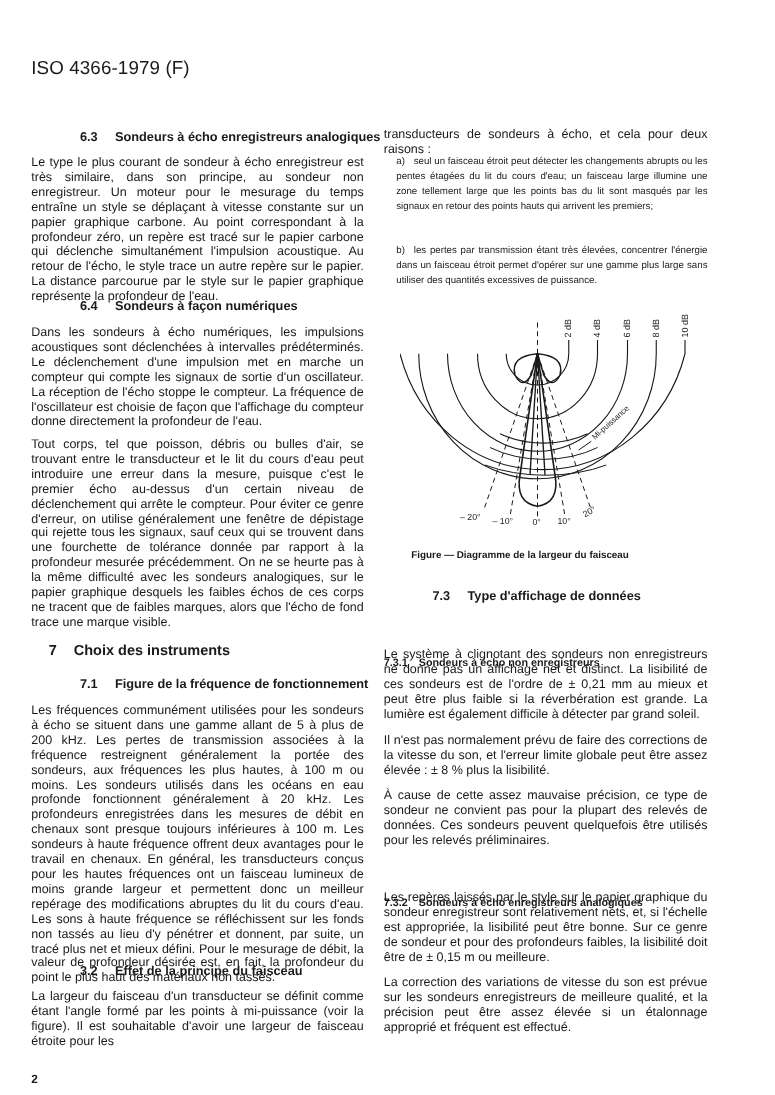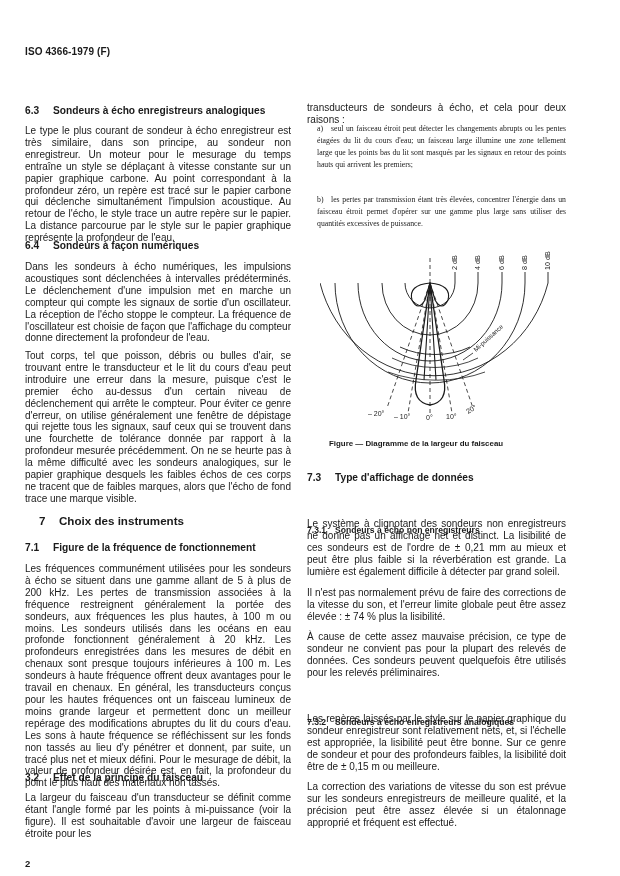--- a/index.html
+++ b/index.html
@@ -2,37 +2,37 @@
 <html><head>
   <meta charset="utf-8">
   <style>
     html, body { margin: 0; padding: 0; background: #ffffff; }
     body {
       width: 620px; height: 876px; position: relative; overflow: hidden;
       font-family: "Liberation Sans", sans-serif; color: #1a1a1a;
     }
     .header {
       position: absolute; left: 25px; top: 46px;
-      font-size: 10px; font-weight: bold; letter-spacing: 0.1px;
+      font-size: 15px; font-weight: normal; letter-spacing: 0.1px;
     }
     .col { position: absolute; top: 0; }
     .col-left { left: 25px; width: 266px; }
     .col-right { left: 307px; width: 259px; }
     .h2 { position: absolute; font-weight: bold; font-size: 10.2px; white-space: nowrap; }
     .h1 { position: absolute; font-weight: bold; font-size: 11.6px; white-space: nowrap; margin-left: 14px; }
     .h3 { position: absolute; font-weight: bold; font-size: 8.6px; white-space: nowrap; margin-top: 28px; }
     .h2 .num, .h1 .num, .h3 .num { display: inline-block; }
-    .h2 .num { width: 28px; }
+    .h2 .num { width: 28px; margin-left: 39px; }
     .h1 .num { width: 20px; }
     .h3 .num { width: 28px; }
     p {
       position: absolute; margin: 0; font-size: 10px; line-height: 11.9px;
       text-align: justify; width: 100%;
     }
-    .list-item { position: absolute; margin: 0; font-size: 7.75px; line-height: 11.9px; text-align: justify; font-family: Liberation Serif, serif; }
+    .list-item { position: absolute; margin: 0; font-size: 7.75px; line-height: 11.9px; text-align: justify; }
     .list-item .marker { display: inline-block; width: 14px; }
     .figure { position: absolute; left: 320px; top: 250px; width: 250px; height: 170px; }
     .fig-caption {
       position: absolute; left: 329px; top: 439px; font-size: 7.9px; font-weight: bold; white-space: nowrap;
     }
     .page-num { position: absolute; left: 25px; top: 858px; font-size: 9.5px; font-weight: bold; }
   </style>
 </head>
 <body>
 
@@ -129,21 +129,21 @@
 <div class="fig-caption">Figure — Diagramme de la largeur du faisceau</div>
 
 <div class="col col-right">
   <div class="h2" style="top:472px">
     <span class="num">7.3</span><span>Type d'affichage de données</span>
   </div>
   <div class="h3" style="top:497px">
     <span class="num">7.3.1</span><span>Sondeurs à écho non enregistreurs</span>
   </div>
   <p style="top:518px">Le système à clignotant des sondeurs non enregistreurs ne donne pas un affichage net et distinct. La lisibilité de ces sondeurs est de l'ordre de ± 0,21 mm au mieux et peut être plus faible si la réverbération est grande. La lumière est également difficile à détecter par grand soleil.</p>
-  <p style="top:587px">Il n'est pas normalement prévu de faire des corrections de la vitesse du son, et l'erreur limite globale peut être assez élevée : ± 74 % plus la lisibilité.</p>
+  <p style="top:587px">Il n'est pas normalement prévu de faire des corrections de la vitesse du son, et l'erreur limite globale peut être assez élevée : ± 8 % plus la lisibilité.</p>
   <p style="top:631px">À cause de cette assez mauvaise précision, ce type de sondeur ne convient pas pour la plupart des relevés de données. Ces sondeurs peuvent quelquefois être utilisés pour les relevés préliminaires.</p>
 
   <div class="h3" style="top:689px">
     <span class="num">7.3.2</span><span>Sondeurs à écho enregistreurs analogiques</span>
   </div>
   <p style="top:713px">Les repères laissés par le style sur le papier graphique du sondeur enregistreur sont relativement nets, et, si l'échelle est appropriée, la lisibilité peut être bonne. Sur ce genre de sondeur et pour des profondeurs faibles, la lisibilité doit être de ± 0,15 m ou meilleure.</p>
   <p style="top:781px">La correction des variations de vitesse du son est prévue sur les sondeurs enregistreurs de meilleure qualité, et la précision peut être assez élevée si un étalonnage approprié et fréquent est effectué.</p>
 </div>
 
 <div class="page-num">2</div>

